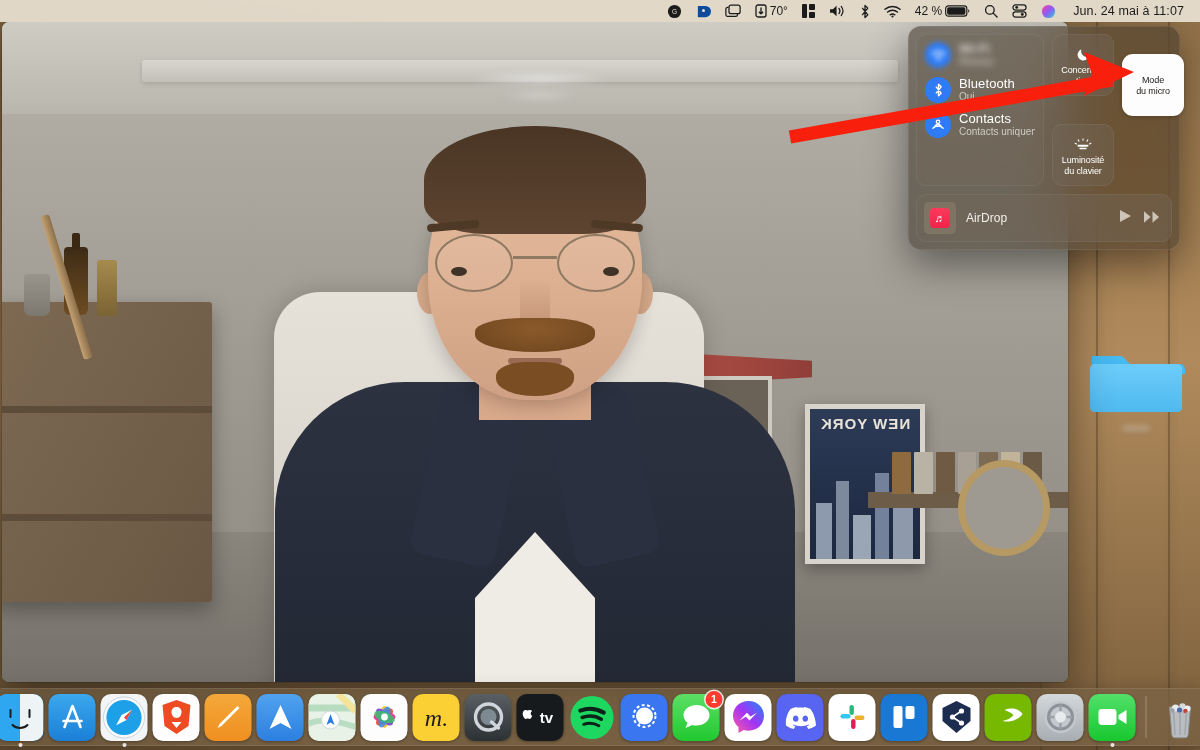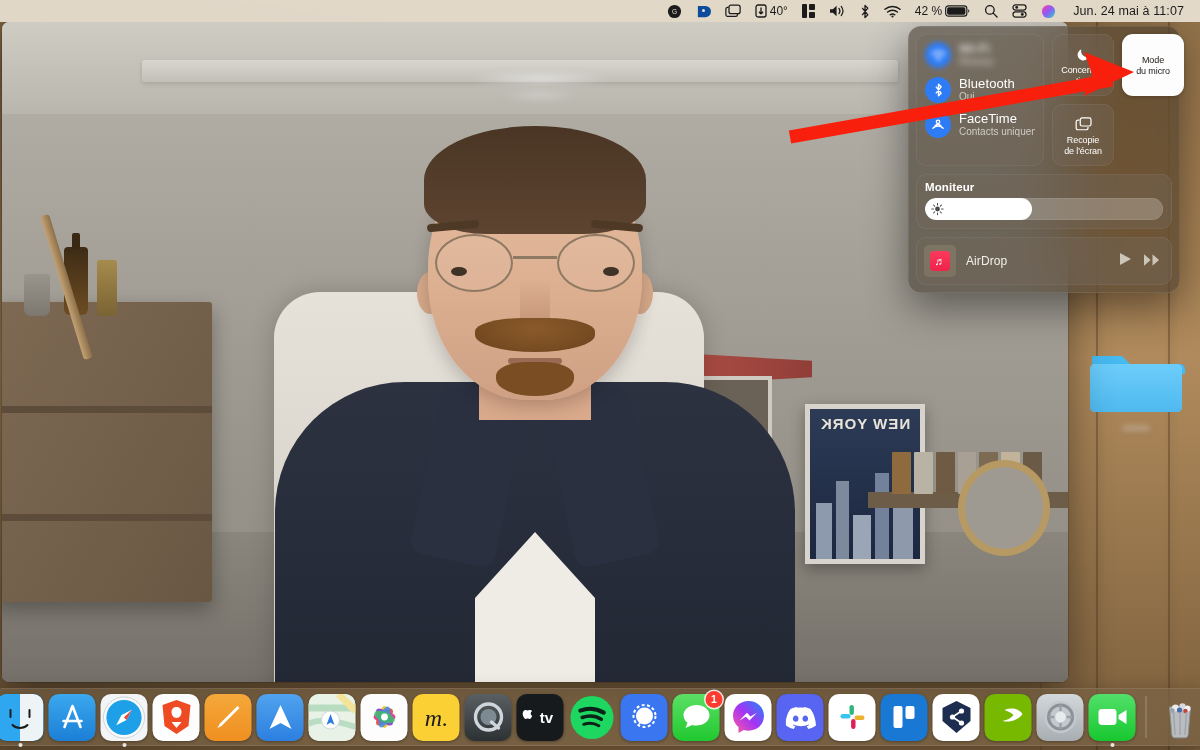--- a/index.html
+++ b/index.html
@@ -214,21 +214,21 @@
   
   .tiles { display:flex; flex-direction:column; gap:8px; }
   .tile-row { display:flex; gap:8px; }
   .tile {
     width:62px; height:62px; border-radius:11px;
     background:rgba(118,106,90,.40);
     box-shadow: inset 0 0 0 .5px rgba(255,255,255,.10);
     display:flex; flex-direction:column; align-items:center; justify-content:center; gap:2px;
     padding:4px 2px 3px;
   }
-  .tile.active { background:#fdfdfd; box-shadow:0 1px 4px rgba(0,0,0,.22); }
+  .tile.active { background:#fdfdfd; box-shadow:0 1px 4px rgba(0,0,0,.22);margin-top:20px; }
   .tile .t-label {
     font-size:9px; line-height:10.5px; color:#ffffff; text-align:center; letter-spacing:-.1px;
     white-space:pre-line;
   }
   .tile.active .t-label { color:#25211d; }
   .tile .t-ico { height:18px; display:flex; align-items:center; justify-content:center; }
 
   
   .sl-card { padding:7px 9px 9px; }
   .sl-label { font-size:11.5px; color:#fff; font-weight:bold; margin-bottom:5px; letter-spacing:.1px;}
@@ -418,21 +418,21 @@
       <svg class="mbi" width="16" height="14" viewBox="0 0 18 15">
           <rect x="4.5" y="1" width="12.5" height="9.5" rx="2.2" fill="none" stroke="#1b1b1b" stroke-width="1.4"></rect>
           <path d="M4 3.5H2.8A1.8 1.8 0 0 0 1 5.3v6.4A1.8 1.8 0 0 0 2.8 13.5h9.4A1.8 1.8 0 0 0 14 11.7v-1" fill="none" stroke="#1b1b1b" stroke-width="1.4"></path>
         </svg>
     </span>
     <span class="ri">
       <svg class="mbi" width="12" height="14" viewBox="0 0 12 14">
           <rect x="1" y="1" width="10" height="12" rx="2" fill="none" stroke="#1b1b1b" stroke-width="1.3"></rect>
           <path d="M6 3.5v6M6 10l-2-2.2M6 10l2-2.2" stroke="#1b1b1b" stroke-width="1.3" fill="none"></path>
         </svg>
-      <span class="pct">40°</span>
+      <span class="pct">70°</span>
     </span>
     <span class="ri">
       <svg class="mbi" width="13" height="14" viewBox="0 0 13 14">
           <rect x="0" y="0" width="5" height="14" rx="1" fill="#1b1b1b"></rect>
           <rect x="7" y="0" width="6" height="6" rx="1" fill="#1b1b1b"></rect>
           <rect x="7" y="8" width="6" height="6" rx="1" fill="#1b1b1b"></rect>
         </svg>
     </span>
     <span class="ri">
       <svg class="mbi" width="17" height="14" viewBox="0 0 18 15">
@@ -519,21 +519,21 @@
       </div>
 
       <div class="conn-item">
         <div class="conn-ico">
           <svg width="16" height="16" viewBox="0 0 18 18">
               <path d="M3.2 12.6a8 8 0 0 1 11.6 0M5.8 9.6a5 5 0 0 1 6.4 0" stroke="#fff" stroke-width="1.5" fill="none" stroke-linecap="round"></path>
               <circle cx="9" cy="5.4" r="1.9" fill="none" stroke="#fff" stroke-width="1.5"></circle>
             </svg>
         </div>
         <div class="conn-txt">
-          <div class="conn-title">FaceTime</div>
+          <div class="conn-title">Contacts</div>
           <div class="conn-sub">Contacts uniquement</div>
         </div>
       </div>
     </div>
 
     <div class="tiles">
       <div class="tile-row">
         <div class="tile">
           <span class="t-ico">
             <svg width="15" height="15" viewBox="0 0 16 16">
@@ -544,48 +544,35 @@
 tion</span>
         </div>
         <div class="tile active">
           <span class="t-label">Mode
 du micro</span>
         </div>
       </div>
       <div class="tile-row">
         <div class="tile">
           <span class="t-ico">
-            <svg width="17" height="15" viewBox="0 0 18 16">
-                <rect x="5.5" y="1" width="11.5" height="8.6" rx="2" fill="none" stroke="#fff" stroke-width="1.3"></rect>
-                <path d="M4.6 3.4H3A1.8 1.8 0 0 0 1.2 5.2v6.6A1.8 1.8 0 0 0 3 13.6h9A1.8 1.8 0 0 0 13.8 11.8v-1.2" fill="none" stroke="#fff" stroke-width="1.3"></path>
-              </svg>
+            <svg width="18" height="14" viewBox="0 0 20 15">
+              <g stroke="#fff" stroke-width="1.2" stroke-linecap="round">
+                <path d="M5.5 4.5 4.6 2.9M10 3.4V1.6M14.5 4.5l.9-1.6M2.8 7.4 1.2 6.6M17.2 7.4l1.6-.8"></path>
+              </g>
+              <rect x="4" y="8.2" width="12" height="2.4" rx=".8" fill="#fff"></rect>
+              <rect x="6" y="11.6" width="8" height="1.6" rx=".6" fill="#fff"></rect>
+            </svg>
           </span>
-          <span class="t-label">Recopie
-de l'écran</span>
+          <span class="t-label">Luminosité
+du clavier</span>
         </div>
       </div>
     </div>
   </div>
 
-  <div class="cc-card sl-card">
-    <div class="sl-label">Moniteur</div>
-    <div class="sl-wrap">
-      <div class="slider">
-        <div class="fill" id="disp-fill" style="width: 45%;"></div>
-        <span class="knob-ico">
-          <svg width="13" height="13" viewBox="0 0 14 14">
-              <circle cx="7" cy="7" r="2.6" fill="#4a4a4a"></circle>
-              <g stroke="#4a4a4a" stroke-width="1.1" stroke-linecap="round">
-                <path d="M7 .9v1.8M7 11.3v1.8M.9 7h1.8M11.3 7h1.8M2.7 2.7l1.3 1.3M10 10l1.3 1.3M11.3 2.7 10 4M4 10l-1.3 1.3"></path>
-              </g>
-            </svg>
-        </span>
-      </div>
-    </div>
-  </div>
 
 
   <div class="cc-card music">
     <div class="music-art">
       <span class="sq">♬</span>
     </div>
     <div class="music-name">AirDrop</div>
     <div class="music-ctrl">
       <span>
         <svg width="13" height="14" viewBox="0 0 13 14">

